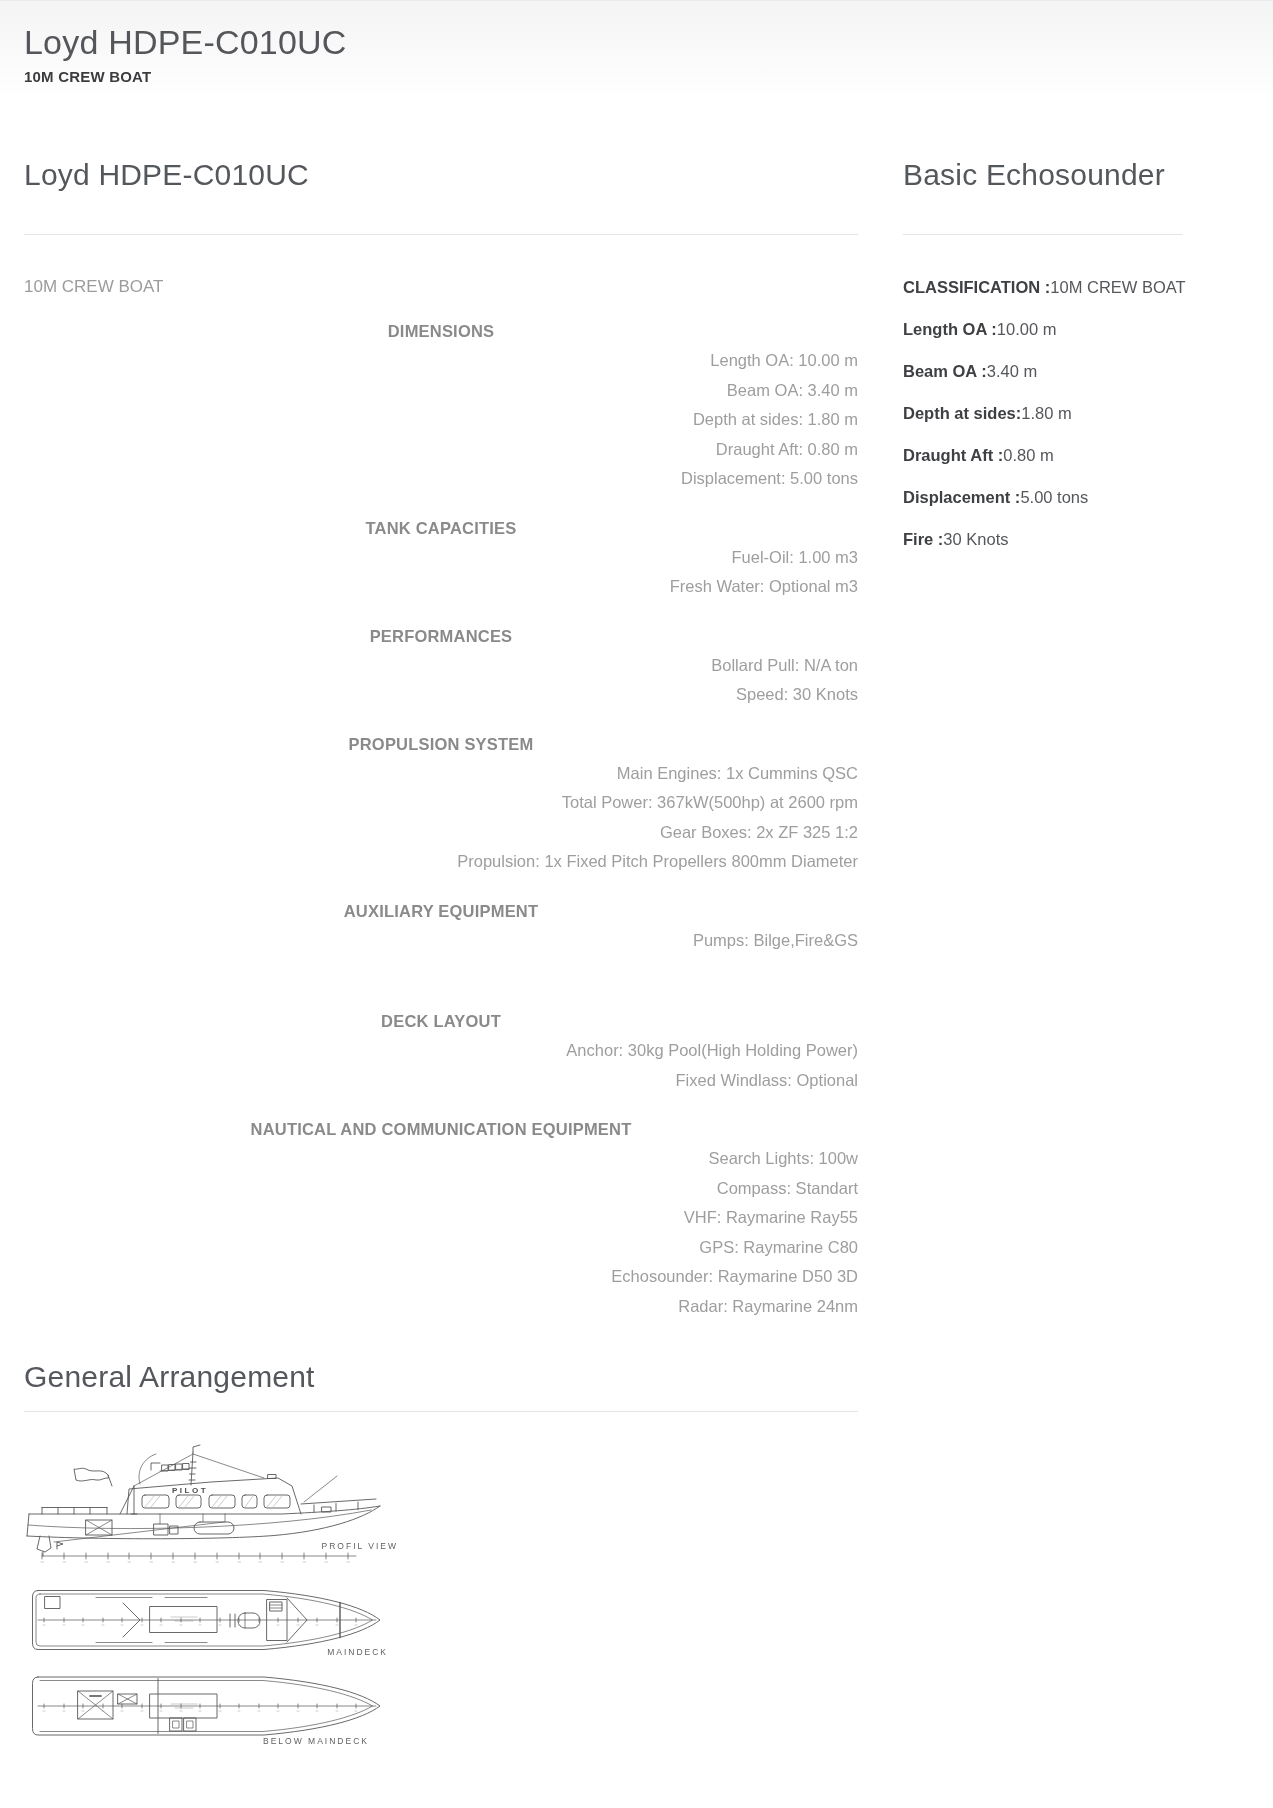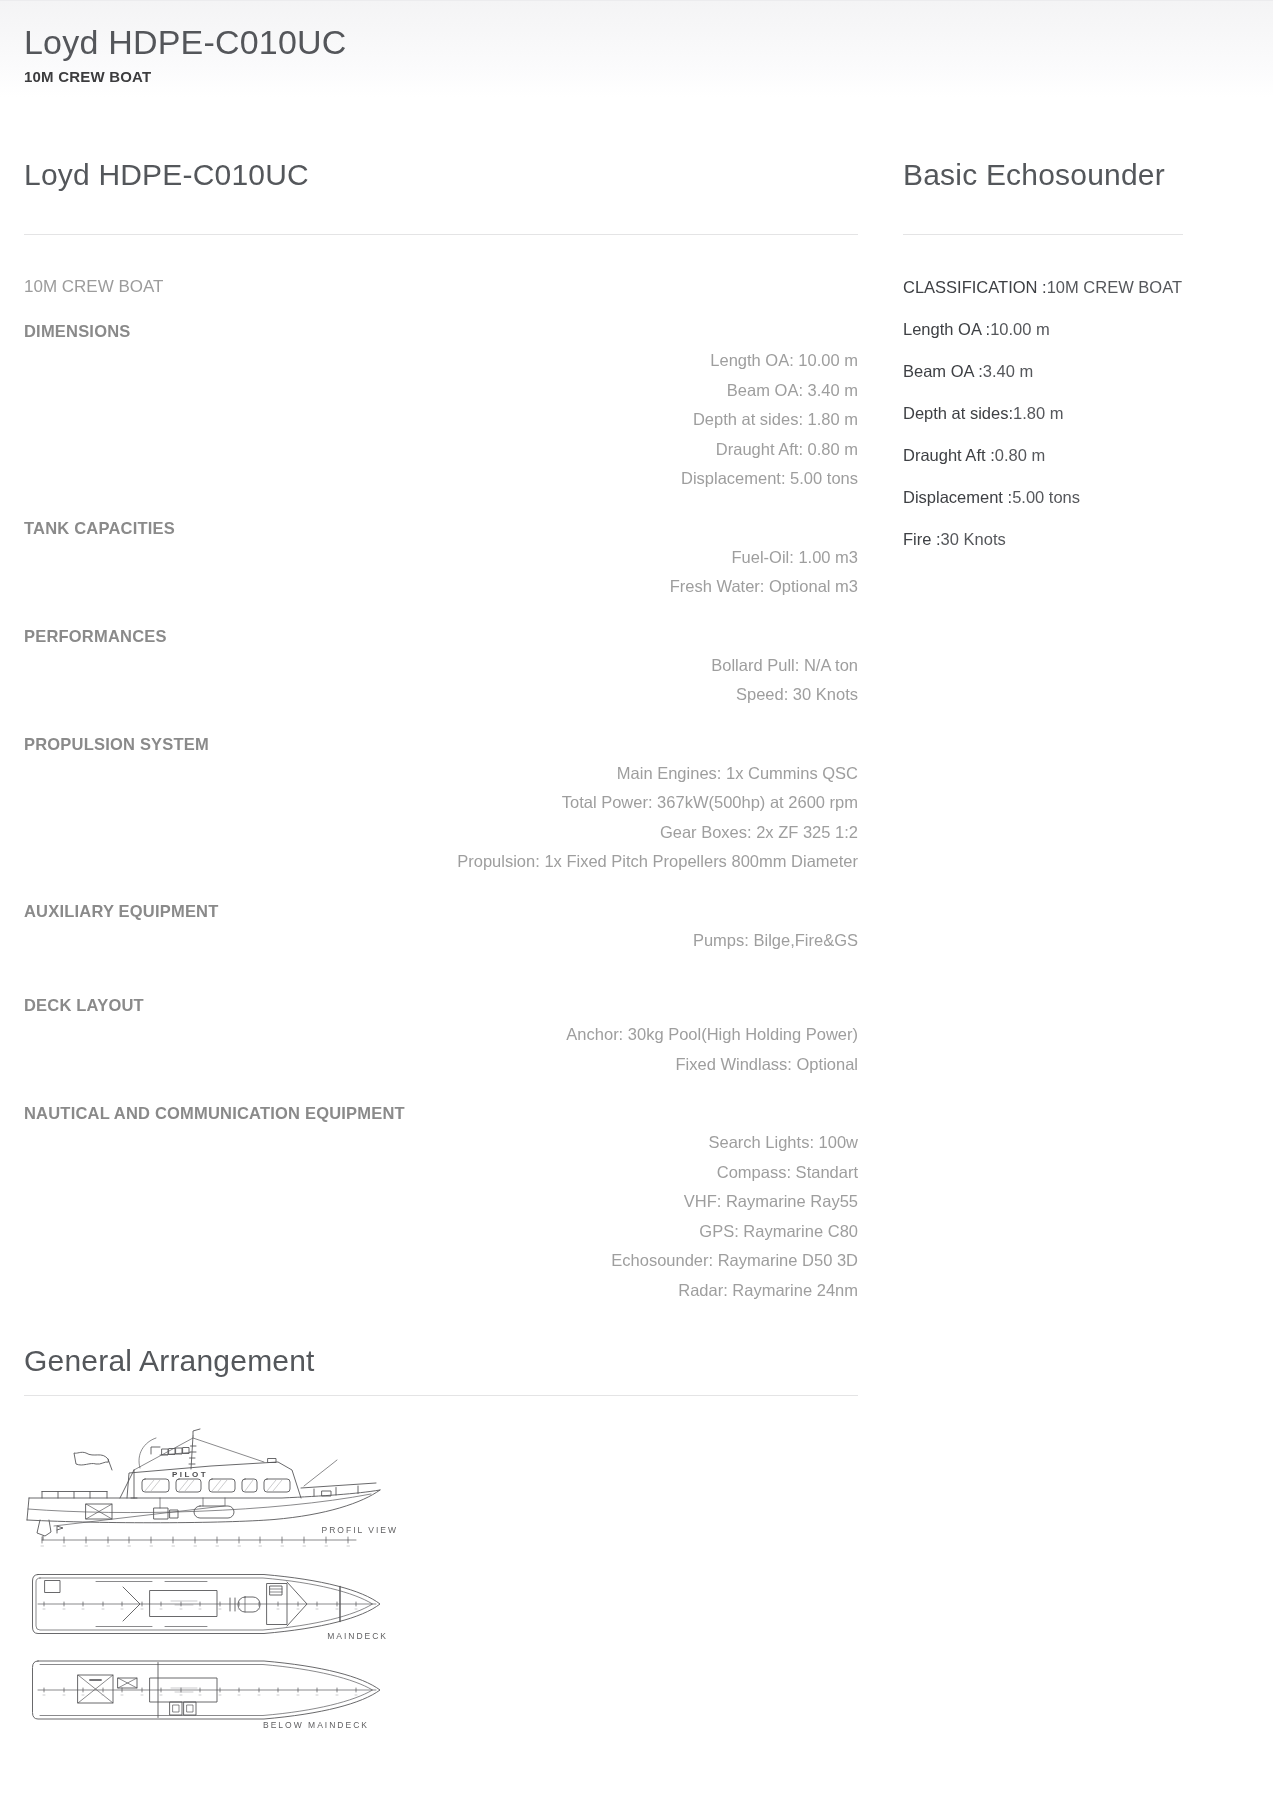--- a/index.html
+++ b/index.html
@@ -15,28 +15,28 @@
   }
   .hero h1{margin:0;font-size:34px;font-weight:300;color:#54565a;line-height:40px;letter-spacing:.2px;}
   .hero .sub{margin-top:6px;font-size:15px;font-weight:700;color:#3c3c3e;letter-spacing:.2px;}
   .content{display:flex;align-items:flex-start;padding:0 24px;}
   .col-main{width:834px;flex:none;}
   .col-side{width:280px;flex:none;margin-left:45px;}
   h2.sec-title{margin:60px 0 0;font-size:30px;font-weight:300;color:#54575b;line-height:36px;letter-spacing:.2px;}
   .rule{border:0;border-top:1px solid #e4e4e5;margin:41px 0 0;}
   .rule-ga{margin-top:16px;}
   .intro{margin:42px 0 0;font-size:17px;line-height:20px;color:#9c9c9c;}
-  .spec h3{margin:24px 0 0;font-size:16.5px;line-height:20px;font-weight:700;color:#8a8a8a;letter-spacing:.2px;}
-  .spec.extra-gap h3{margin-top:40px;}
+  .spec h3{margin:24px 0 0;font-size:16.5px;line-height:20px;font-weight:700;color:#8a8a8a;letter-spacing:.2px;text-align:center;}
+  .spec.extra-gap h3{margin-top:56px;}
   .spec .lines{margin-top:5px;}
   .spec .lines p{margin:0;font-size:16.5px;line-height:29.5px;color:#9e9e9e;text-align:right;}
   h2.ga-title{margin-top:38px;}
   .bi-row{display:flex;margin-top:22px;font-size:16.5px;line-height:20px;white-space:nowrap;}
   .bi-row.first{margin-top:42px;}
-  .bi-label{font-weight:400;color:#3e4044;}
+  .bi-label{font-weight:700;color:#3e4044;}
   .bi-value{color:#55575b;}
   
   svg.draw{display:block;}
   .d1{margin-top:30px;}
   .d2{margin-top:22px;}
   .d3{margin-top:16px;}
   svg.draw path,svg.draw rect{fill:none;stroke:#58585a;stroke-width:0.9;stroke-linecap:round;stroke-linejoin:round;}
   svg.draw .t{stroke-width:0.7;}
   svg.draw .f{stroke:#b6b6b8;stroke-width:0.7;}
   svg.draw .bh{stroke-width:1.4;}

